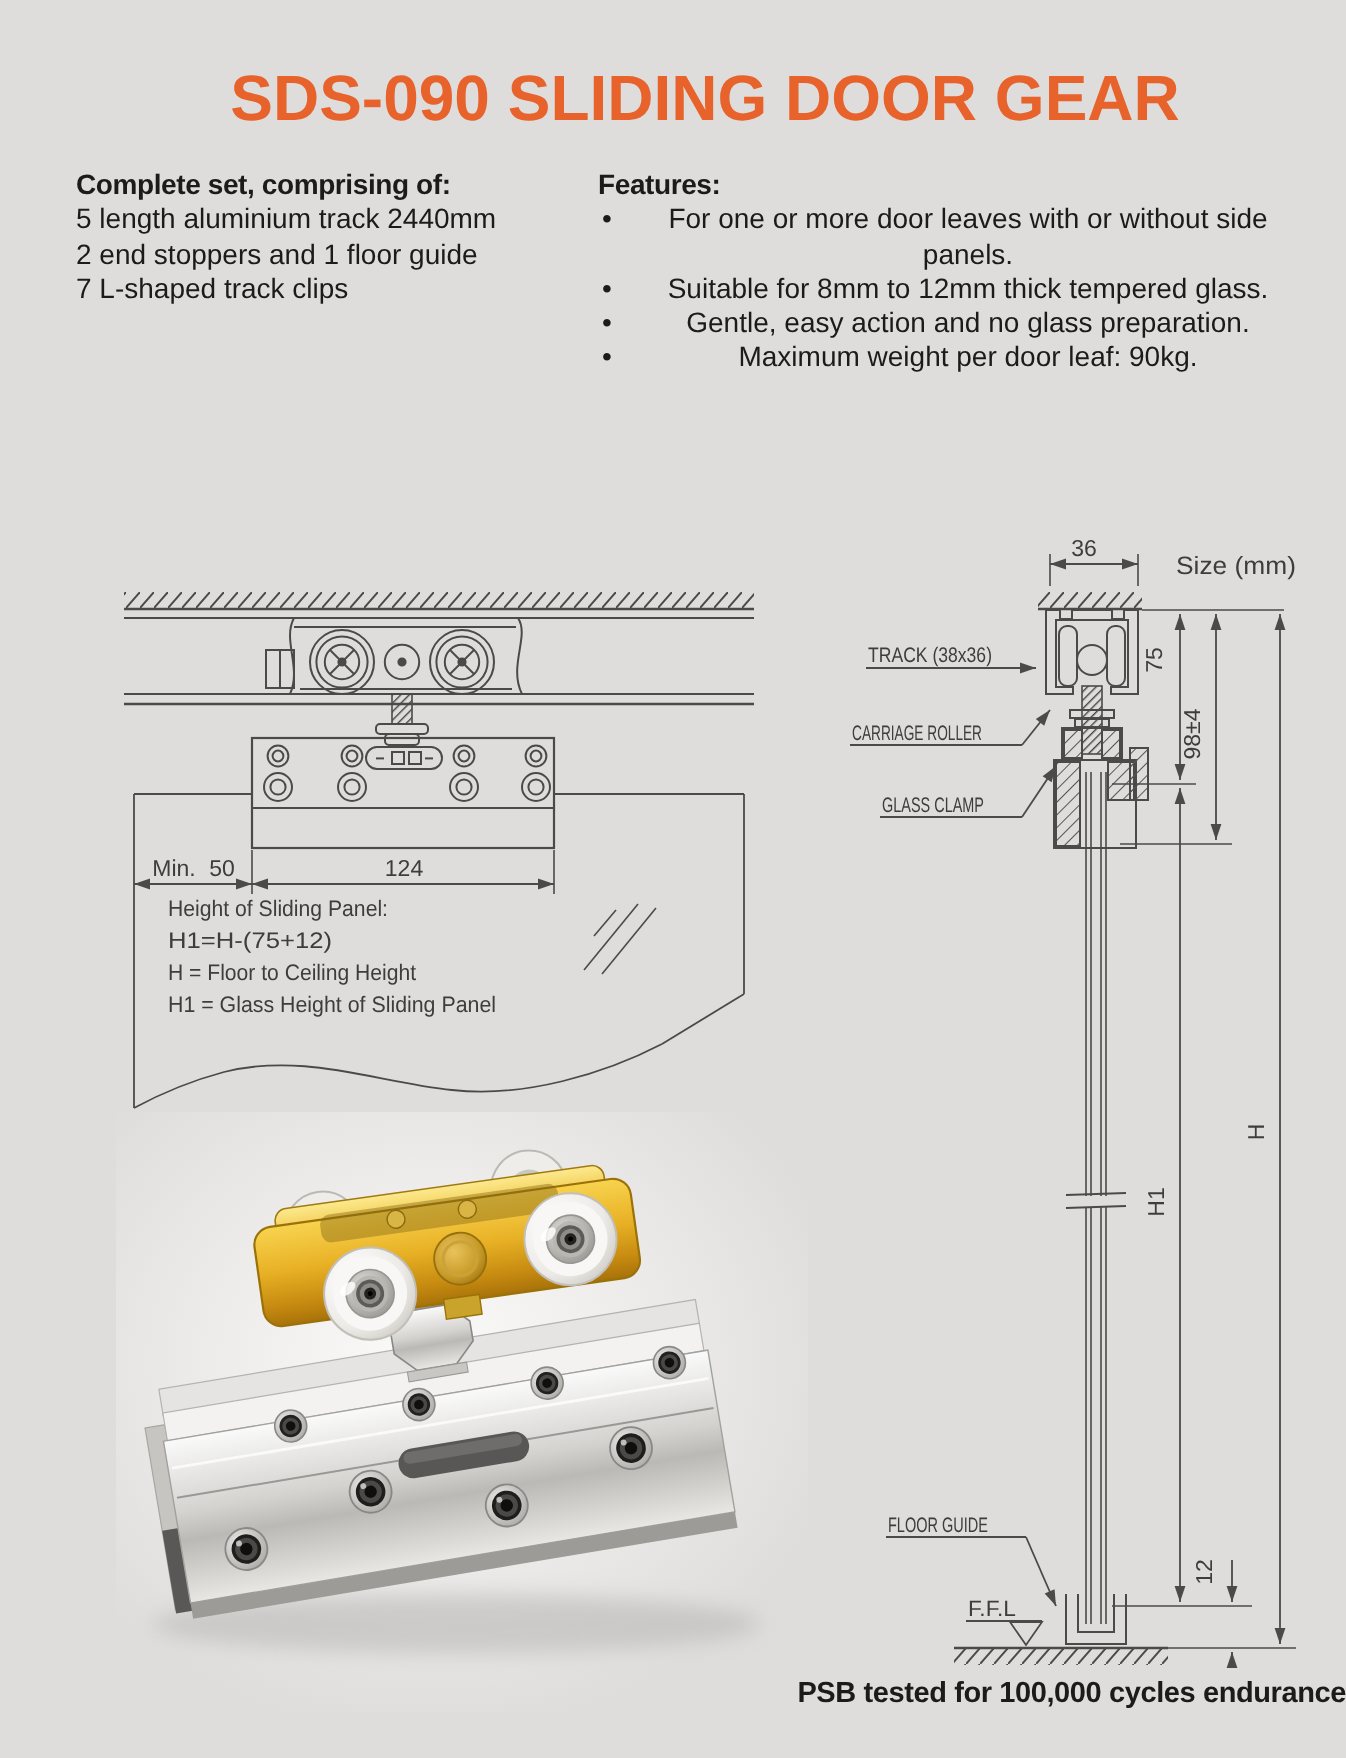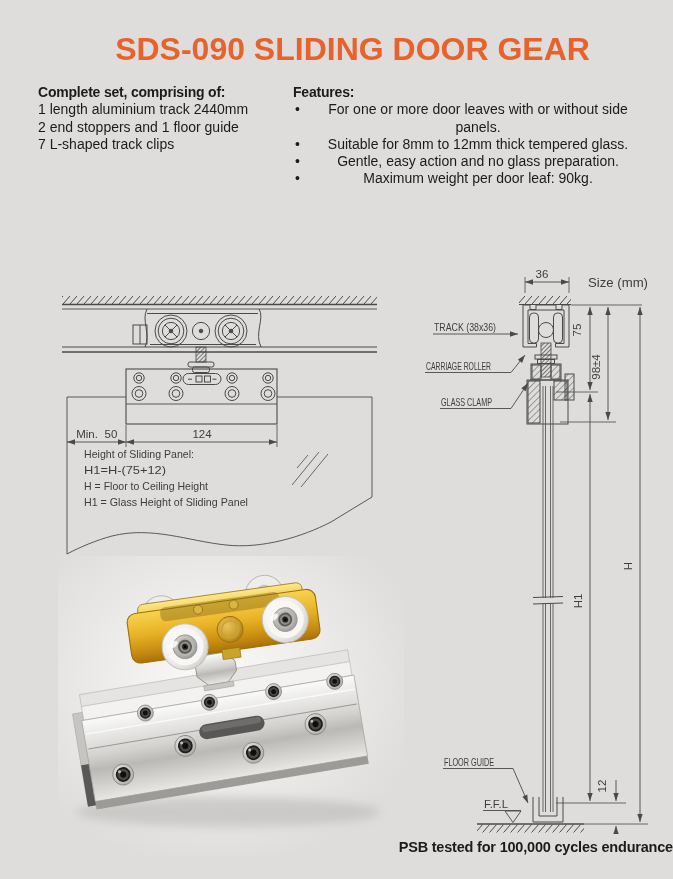--- a/index.html
+++ b/index.html
@@ -7,42 +7,42 @@
     position:relative;width:673px;height:879px;overflow:hidden;
     background:#dedddc;color:#1b1b1b;
     font-family:"Liberation Sans",sans-serif;
   }
   .title{
     position:absolute;top:31px;left:0;width:100%;text-align:center;
     font-size:32px;font-weight:bold;color:#e7632b;letter-spacing:0;padding-left:16px;
   }
   .col{position:absolute;top:84px;font-size:14px;line-height:17.3px;}
   .col-left{left:38px;white-space:nowrap;}
-  .col-right{left:293px;width:352px;}
+  .col-right{left:299px;width:352px;}
   .col .hd{font-weight:bold;letter-spacing:-0.2px;}
   .feat-item{display:flex;}
   .feat-item .bul{width:16px;flex:0 0 16px;text-align:left;padding-left:2px;}
   .feat-item .ftxt{width:334px;text-align:center;}
   .footer{
     position:absolute;top:839px;left:0;width:100%;text-align:right;
     font-size:14.5px;font-weight:bold;letter-spacing:-0.2px;
   }
   svg.overlay{position:absolute;left:0;top:0;}
   svg text{font-family:"Liberation Sans",sans-serif;fill:#3d3d3d;}
 </style>
 </head>
 <body>
 
 <div class="page">
 
   <div class="title">SDS-090 SLIDING DOOR GEAR</div>
 
   <div class="col col-left">
     <div class="hd">Complete set, comprising of:</div>
-    <div>1 length aluminium track 2440mm</div>
+    <div>5 length aluminium track 2440mm</div>
     <div>2 end stoppers and 1 floor guide</div>
     <div>7 L-shaped track clips</div>
   </div>
 
   <div class="col col-right">
     <div class="hd">Features:</div>
     <div class="feat-item">
       <span class="bul">•</span>
       <span class="ftxt">For one or more door leaves with or without side panels.</span>
     </div>

